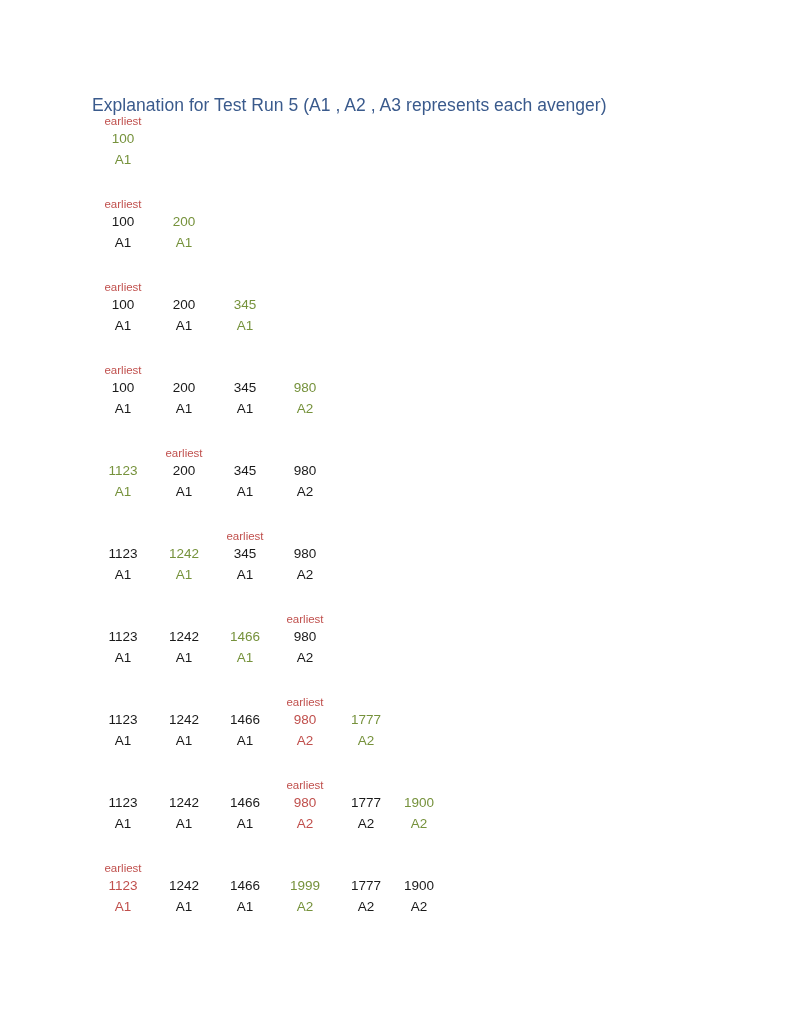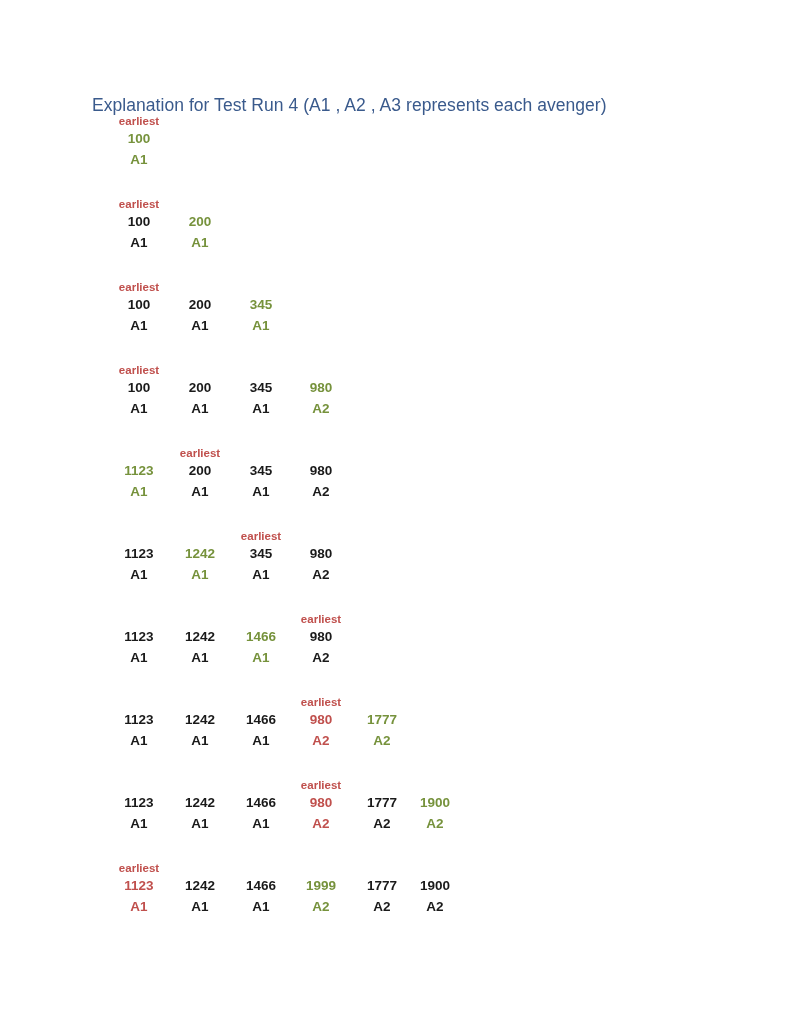--- a/index.html
+++ b/index.html
@@ -26,24 +26,23 @@
     left: 92px;
     top: 94px;
     font-size: 17.5px;
     line-height: 22px;
     color: #3A5A8C;
     letter-spacing: 0.05px;
     white-space: nowrap;
   }
   #steps {
     position: absolute;
-    left: 16px;
+    left: 0;
     top: 114px;
     width: 639px;
-    font-weight: bold;
   }
   .step-block {
     position: relative;
     height: 83px;
     width: 791px;
   }
   .earliest-label {
     position: absolute;
     top: 0px;
     font-size: 11.5px;
@@ -71,21 +70,21 @@
   }
   .c-black  { color: #1A1A1A; }
   .c-green  { color: #76923C; }
   .c-red    { color: #C0504D; }
 </style>
 </head>
 <body>
 
 <div id="doc-page">
 
-  <div id="doc-title">Explanation for Test Run 4 (A1 , A2 , A3 represents each avenger)</div>
+  <div id="doc-title">Explanation for Test Run 5 (A1 , A2 , A3 represents each avenger)</div>
 
   <div id="steps">
       <div class="step-block">
         <div class="earliest-label" style="left: 83px;">earliest</div>
         <div class="cell-row row-values">
           <div class="cell c-green" style="left: 83px;">100</div>
         </div>
         <div class="cell-row row-owners">
           <div class="cell c-green" style="left: 83px;">A1</div>
         </div>

